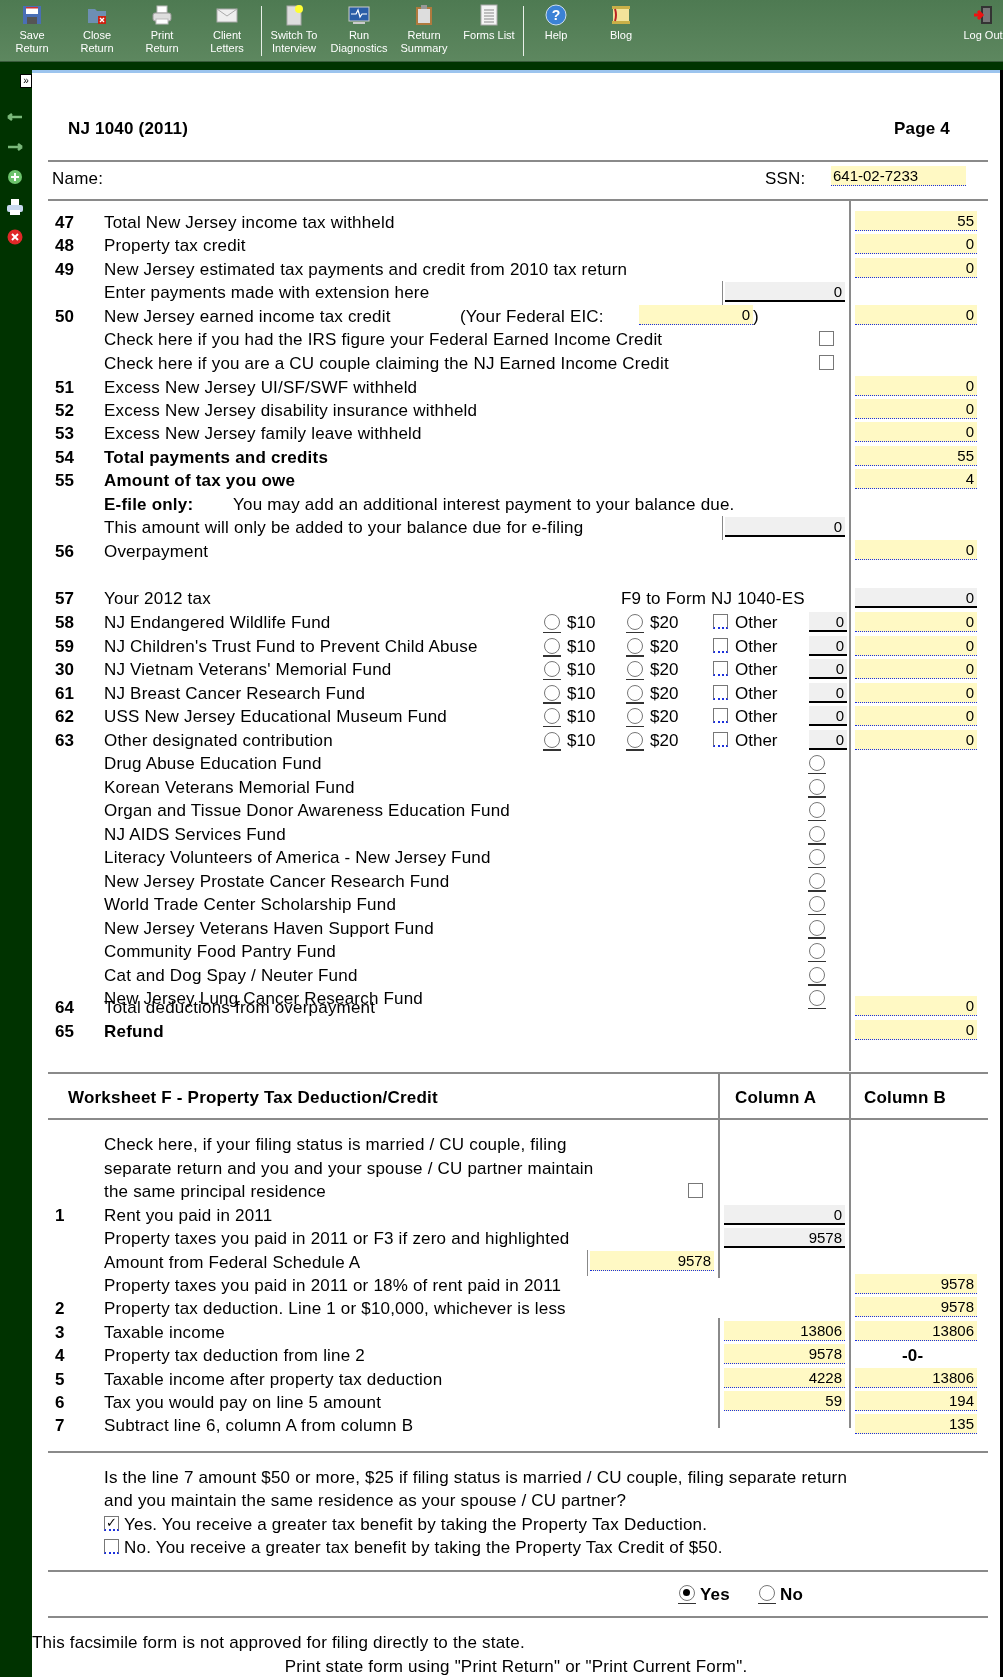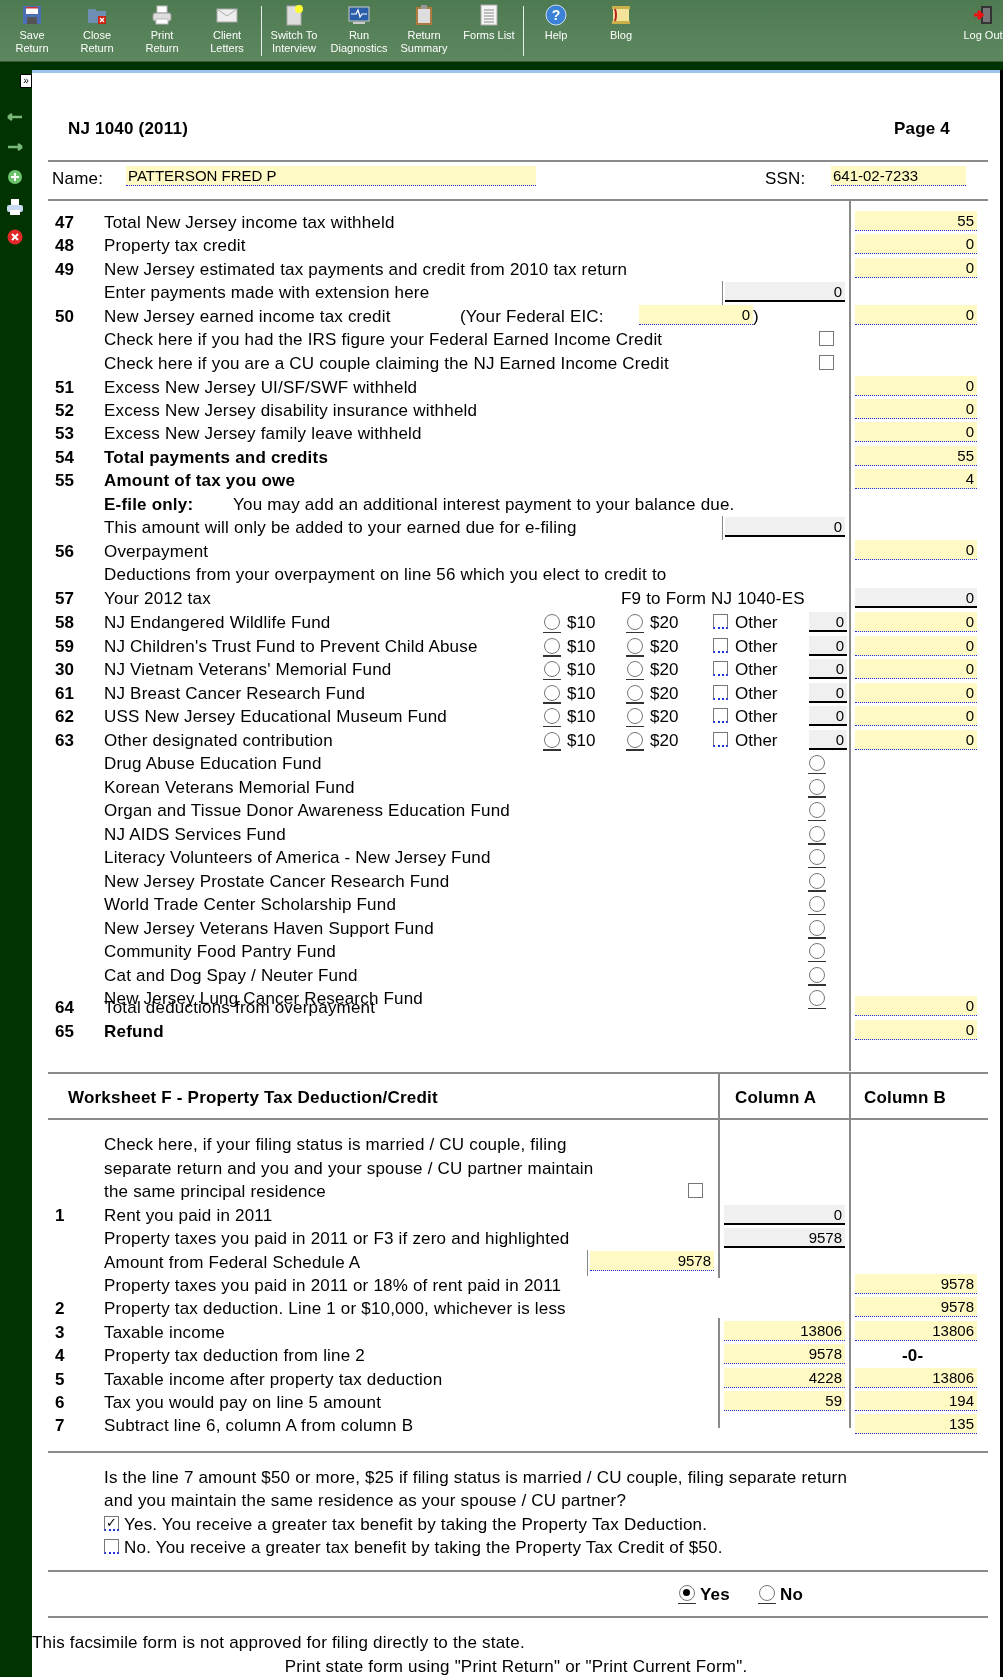--- a/index.html
+++ b/index.html
@@ -146,21 +146,20 @@
     </svg>
 </div>
 <div id="expander">»</div>
 
 <div id="page">
 
   <div class="t b" style="left:36px; top:46px; font-size:17px;">NJ 1040 (2011)</div>
   <div class="t b" style="left:862px; top:46px; font-size:17px;">Page 4</div>
   <div class="hline" style="left:16px; width:940px; top:87px;"></div>
   <div class="t" style="left:20px; top:96px;">Name:</div>
-  <div class="fld" style="left:94px; width:410px; top:93px; text-align:left; padding-left:2px;">PATTERSON FRED P</div>
   <div class="t" style="left:733px; top:96px;">SSN:</div>
   <div class="fld" style="left:799px; width:135px; top:93px; text-align:left; padding-left:2px;">641-02-7233</div>
   <div class="hline" style="left:16px; width:940px; top:126px;"></div>
 
   <div class="vline" style="left:817px; top:128px; height:870px;"></div>
 
   <div class="num" style="top:140px">47</div>
   <div class="t" style="left:72px; top:140px">Total New Jersey income tax withheld</div>
   <div class="fld" style="left:823px; width:122px; top:138px">55</div>
 
@@ -203,29 +202,28 @@
   <div class="num" style="top:375px">54</div>
   <div class="t b" style="left:72px; top:375px">Total payments and credits</div>
   <div class="fld" style="left:823px; width:122px; top:373px">55</div>
 
   <div class="num" style="top:398px">55</div>
   <div class="t b" style="left:72px; top:398px">Amount of tax you owe</div>
   <div class="fld" style="left:823px; width:122px; top:396px">4</div>
 
   <div class="t b" style="left:72px; top:422px">E-file only:</div>
   <div class="t" style="left:201px; top:422px">You may add an additional interest payment to your balance due.</div>
-  <div class="t" style="left:72px; top:445px">This amount will only be added to your earned due for e-filing</div>
+  <div class="t" style="left:72px; top:445px">This amount will only be added to your balance due for e-filing</div>
   <div class="gsep" style="left:690px; top:443px; height:24px"></div>
   <div class="gfld" style="left:693px; width:120px; top:444px">0</div>
 
   <div class="num" style="top:469px">56</div>
   <div class="t" style="left:72px; top:469px">Overpayment</div>
   <div class="fld" style="left:823px; width:122px; top:467px">0</div>
 
-  <div class="t" style="left:72px; top:492px">Deductions from your overpayment on line 56 which you elect to credit to</div>
 
   <div class="num" style="top:516px">57</div>
   <div class="t" style="left:72px; top:516px">Your 2012 tax</div>
   <div class="t" style="left:589px; top:516px">F9 to Form NJ 1040-ES</div>
   <div class="gfld" style="left:823px; width:122px; top:515px">0</div>
 
   <div id="fund-rows">
       <div class="num" style="top:540px">58</div>
       <div class="t" style="left:72px; top:540px">NJ Endangered Wildlife Fund</div>
       <div class="rad" style="left:512px; top:541px"></div>

